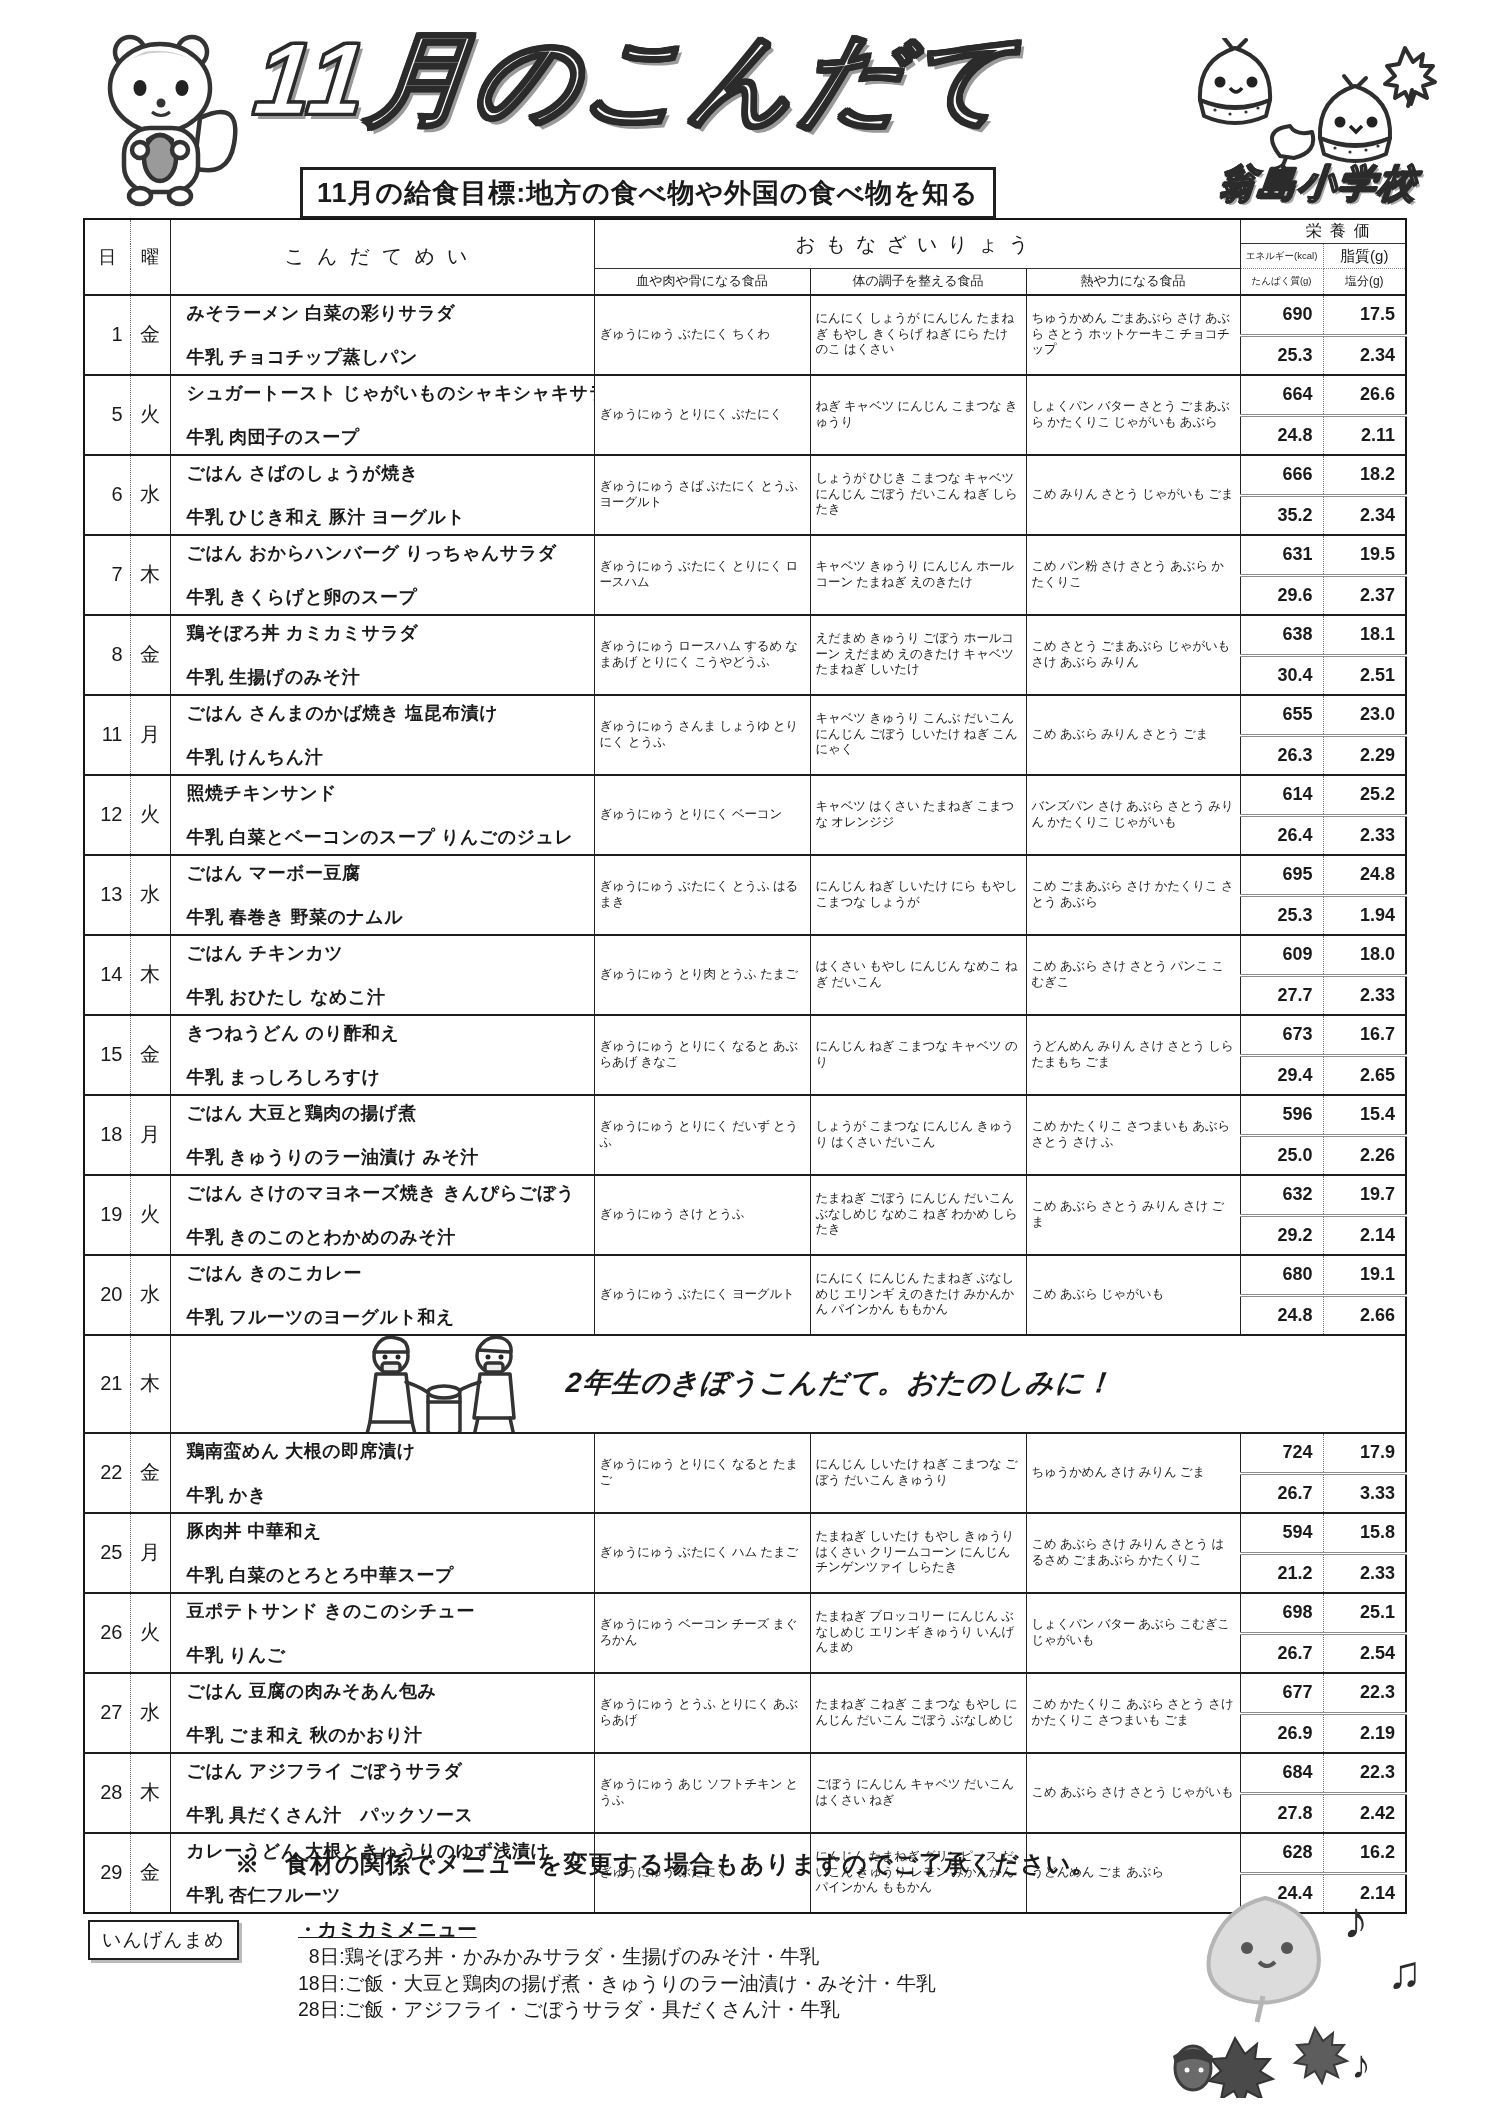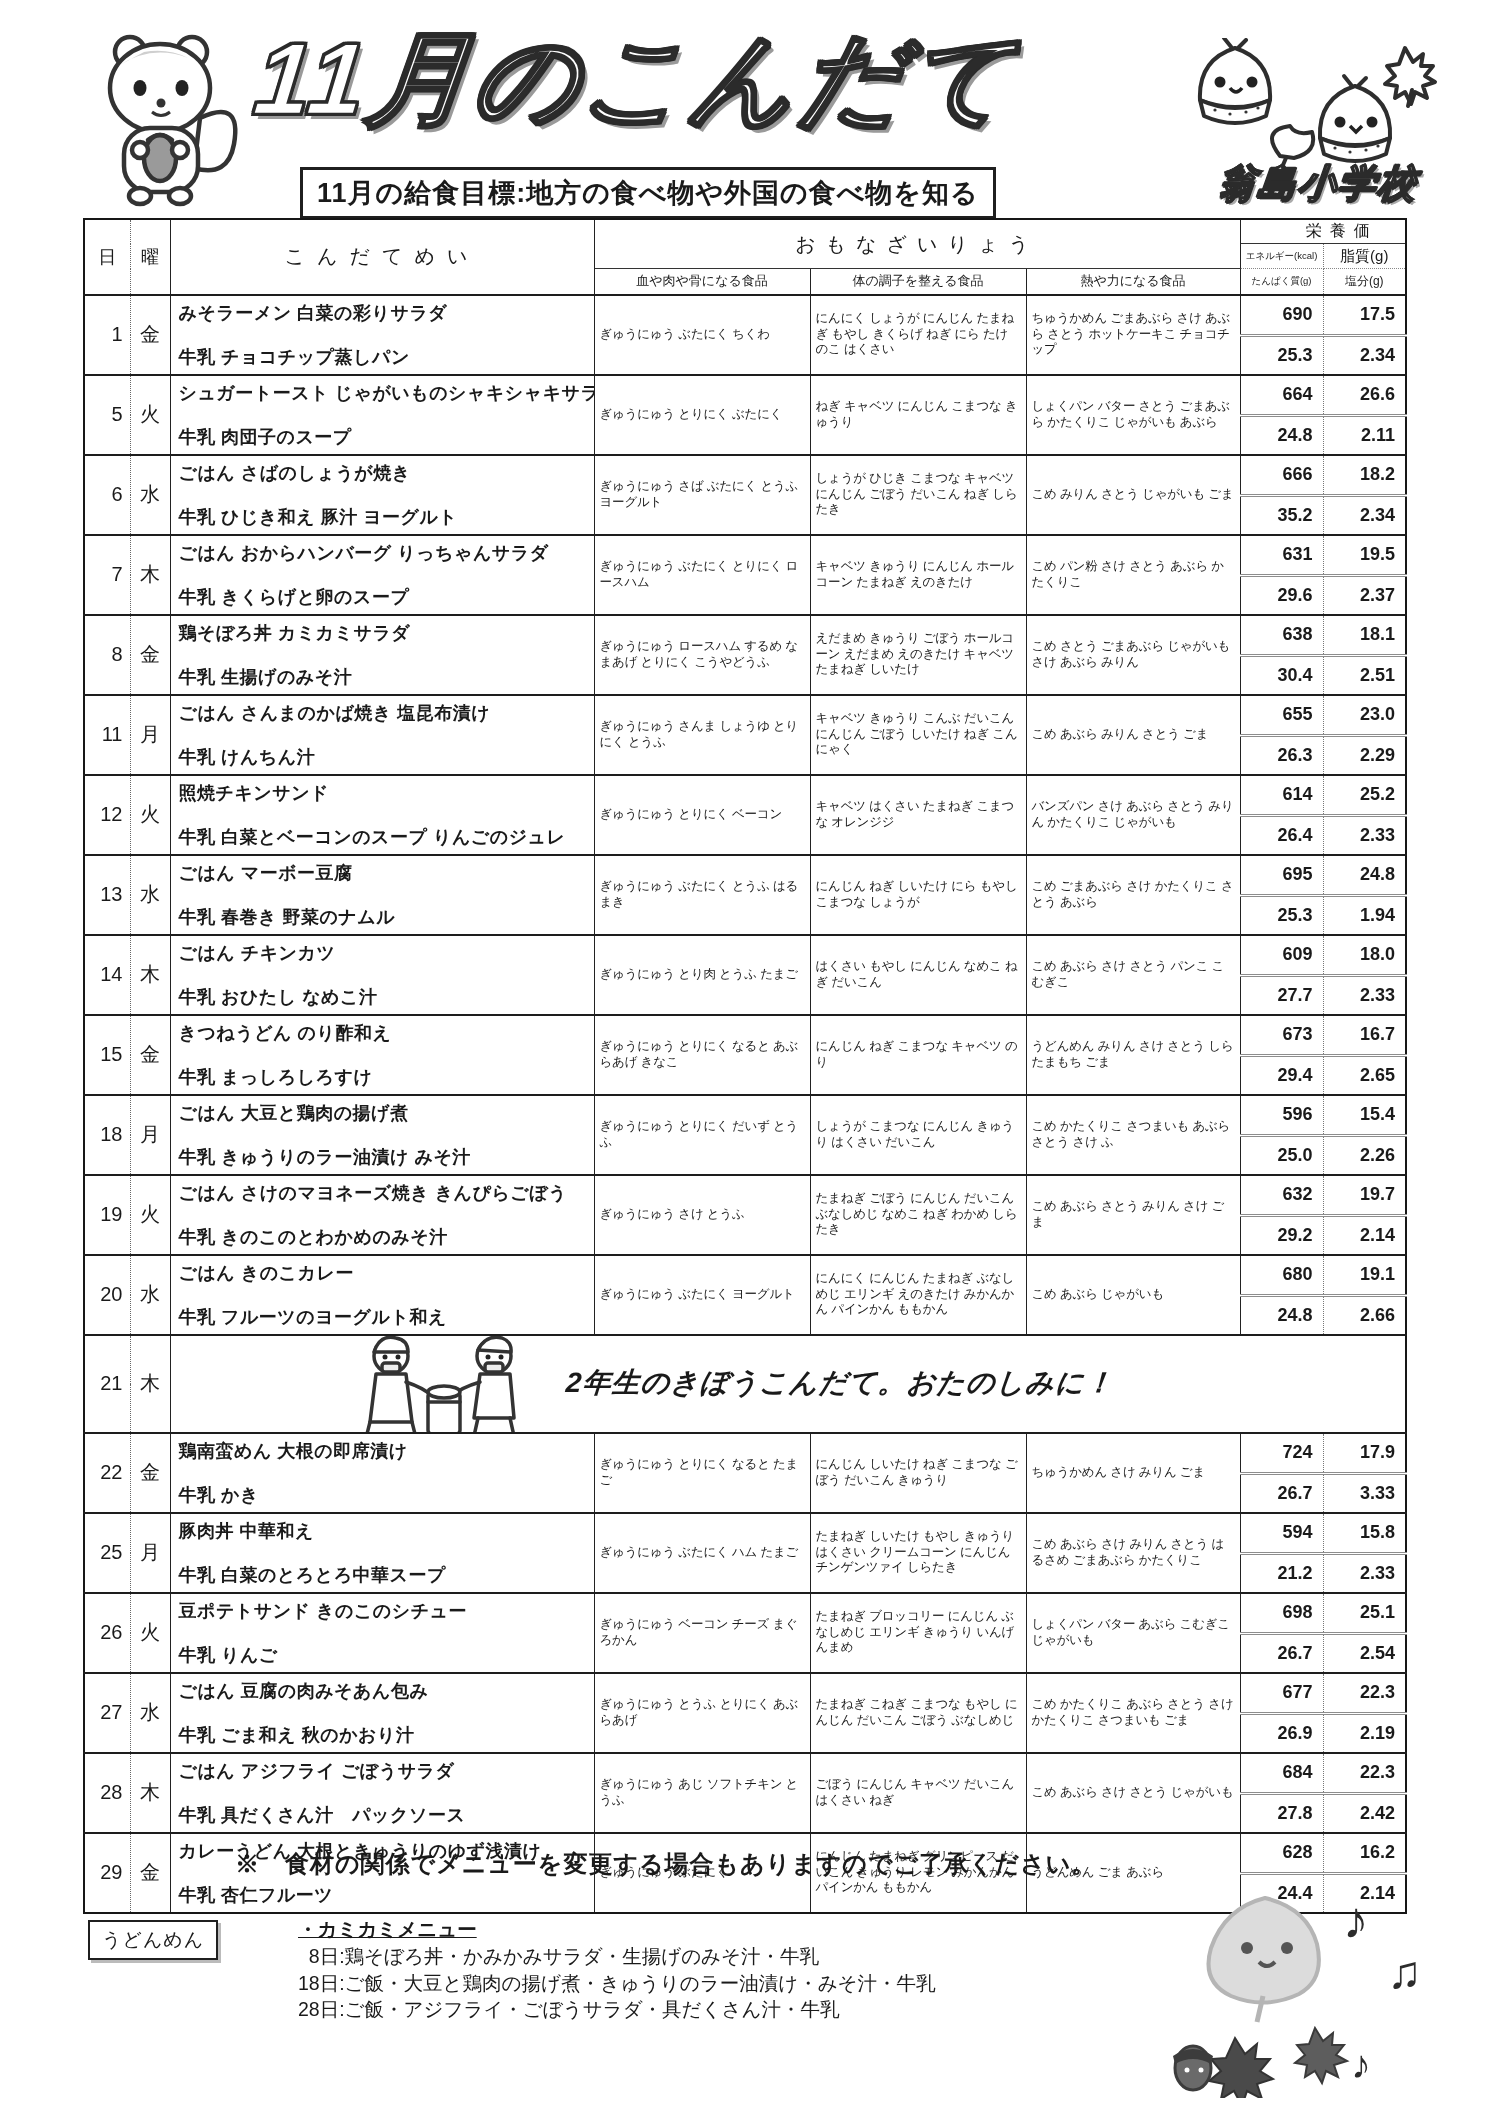--- a/index.html
+++ b/index.html
@@ -29,21 +29,21 @@
   
   .menu-table{position:absolute;left:83px;top:218px;width:1322px;border-collapse:collapse;
               table-layout:fixed;border:2.5px solid #161616;}
   .menu-table td{overflow:hidden;vertical-align:middle;}
   tr.h1{height:24px;} tr.h2{height:25px;} tr.h3{height:26px;}
   tr.rA{height:39px;} tr.rB{height:38px;}
   tr.sA{height:49px;} tr.sB{height:49px;}
 
   td.c-day{border-right:1px dotted #666;text-align:right;padding-right:7px;font-size:20px;}
   td.c-wd{border-right:1.5px solid #222;text-align:center;font-size:20px;}
-  td.c-menu{border-right:1.5px solid #222;padding:3px 8px;}
+  td.c-menu{border-right:1.5px solid #222;padding:3px 16px;}
   td.c-ing{border-right:1.5px solid #222;padding:2px 5px;font-size:12.5px;line-height:1.24;
            vertical-align:middle;letter-spacing:-0.2px;}
   td.c-kcal{border-right:1px dotted #777;}
   td.num{font-size:18px;font-weight:bold;text-align:right;padding-right:10px;}
   tr.rB td.num{border-top:3px double #8d8d8d;}
   tr.rA > td{border-top:2.2px solid #1d1d1d;}
   tr.sA > td{border-top:2.2px solid #1d1d1d;}
 
   .menu-line{font-size:18px;font-weight:bold;letter-spacing:0.5px;white-space:nowrap;}
   .menu-cell-inner{display:flex;flex-direction:column;justify-content:space-between;height:68px;padding:2px 0;}
@@ -562,21 +562,21 @@
           <td class="num">16.2</td>
         </tr>
         <tr class="rB">
           <td class="num c-kcal">24.4</td>
           <td class="num">2.14</td>
         </tr>
       </tbody>
   </table>
 
   <div class="menu-note">※　食材の関係でメニューを変更する場合もありますのでご了承ください。</div>
-  <div class="about-box">うどんめん</div>
+  <div class="about-box">いんげんまめ</div>
 
   <div class="fnotes">
     <div class="fnote-title">・カミカミメニュー</div>
     <div class="fnote-item">  8日:鶏そぼろ丼・かみかみサラダ・生揚げのみそ汁・牛乳</div>
     <div class="fnote-item">18日:ご飯・大豆と鶏肉の揚げ煮・きゅうりのラー油漬け・みそ汁・牛乳</div>
     <div class="fnote-item">28日:ご飯・アジフライ・ごぼうサラダ・具だくさん汁・牛乳</div>
   </div>
 
 
   <svg class="deco-art" width="350" height="220" viewBox="0 0 350 220">

